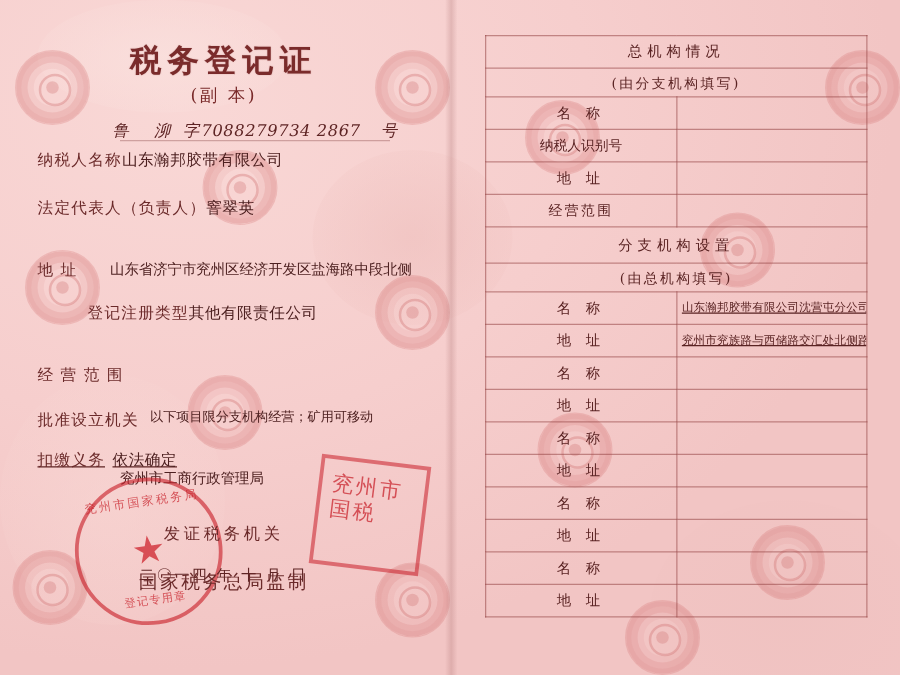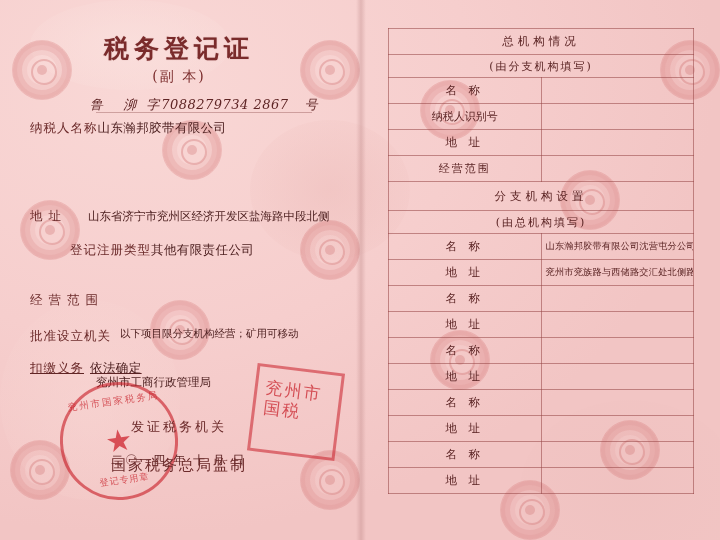--- a/index.html
+++ b/index.html
@@ -130,21 +130,21 @@
   #serial-hao { margin-left: 16px; }
 
   .line-under {
     position: absolute;
     border-bottom: 1px solid rgba(130,60,60,0.35);
   }
 
   
   .block {
     position: absolute;
-    font-family: Liberation Mono, monospace;
+    font-family: Liberation Sans, sans-serif;
     font-size: 11px;
     line-height: 14px;
     color: #4d2020;
     white-space: pre-line;
   }
 
   
   .seal {
     position: absolute;
     border-radius: 50%;
@@ -270,21 +270,21 @@
     color: #5e2424;
   }
   td.key.tight { letter-spacing: 0px; font-size: 11px; }
   td.value {
     font-size: 10.5px;
     color: #4d2020;
     letter-spacing: 0.2px;
     white-space: nowrap;
     overflow: hidden;
   }
-  td.value.small { font-size: 9.2px; }
+  td.value.small { font-size: 9.2px; text-decoration: underline; }
 </style>
 </head>
 <body>
 
 <div id="doc">
 
   <div class="blotch" style="left:30px;top:0px;width:200px;height:90px;background:radial-gradient(ellipse,rgba(250,225,222,0.75),rgba(250,225,222,0));"></div>
   <div class="blotch" style="left:250px;top:120px;width:160px;height:140px;background:radial-gradient(ellipse,rgba(235,185,182,0.45),rgba(235,185,182,0));"></div>
   <div class="blotch" style="left:0px;top:300px;width:180px;height:200px;background:radial-gradient(ellipse,rgba(248,215,212,0.55),rgba(248,215,212,0));"></div>
   <div class="blotch" style="left:520px;top:400px;width:220px;height:180px;background:radial-gradient(ellipse,rgba(236,190,188,0.40),rgba(236,190,188,0));"></div>
@@ -316,20 +316,23 @@
       <span id="serial-zi">字</span>
       <span id="serial-num">7088279734 2867</span>
       <span id="serial-hao">号</span>
     </div>
     <div class="line-under" style="left:96px;top:112px;width:216px;"></div>
 
     <div class="row" style="left:30px;top:120px;">
       <span class="lbl">纳税人名称</span><span class="val">山东瀚邦胶带有限公司</span>
     </div>
 
+    <div class="row" style="left:30px;top:158px;">
+      <span class="lbl">法定代表人（负责人）</span><span class="val">窨翠英</span>
+    </div>
 
     <div class="row" style="left:30px;top:208px;">
       <span class="lbl">地            址</span>
     </div>
     <div class="block" style="left:88px;top:207px;width:250px;font-size:11.5px;line-height:19px;">山东省济宁市兖州区经济开发区盐海路中段北侧</div>
 
     <div class="row" style="left:30px;top:242px;margin-left:40px;">
       <span class="lbl">登记注册类型</span><span class="val">其他有限责任公司</span>
     </div>
 

